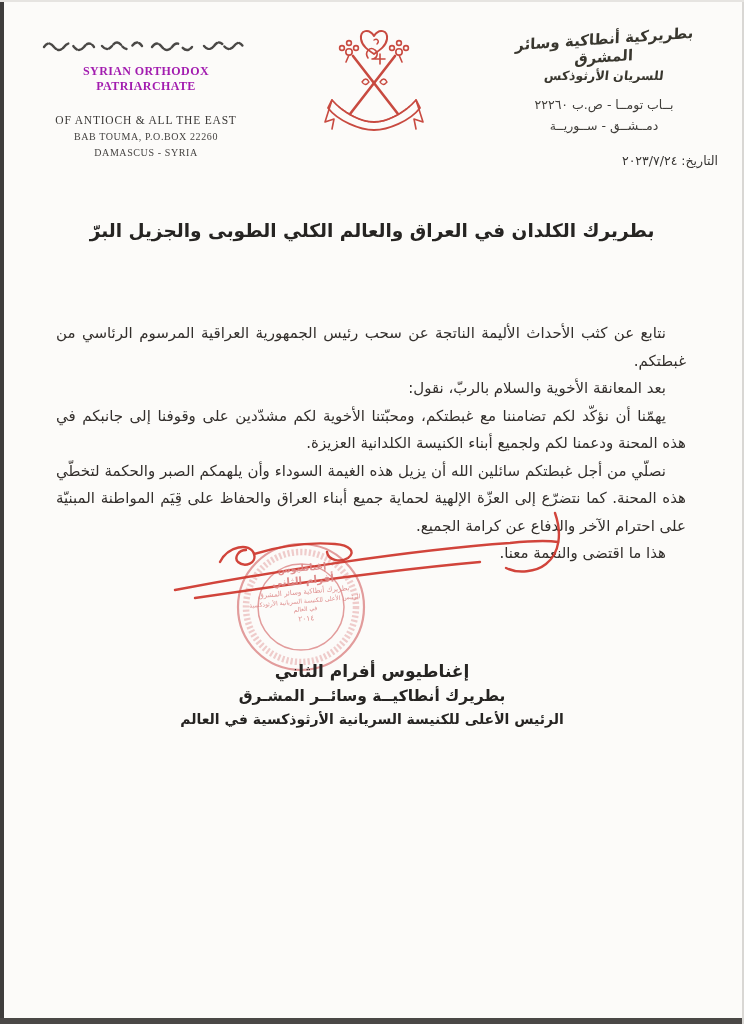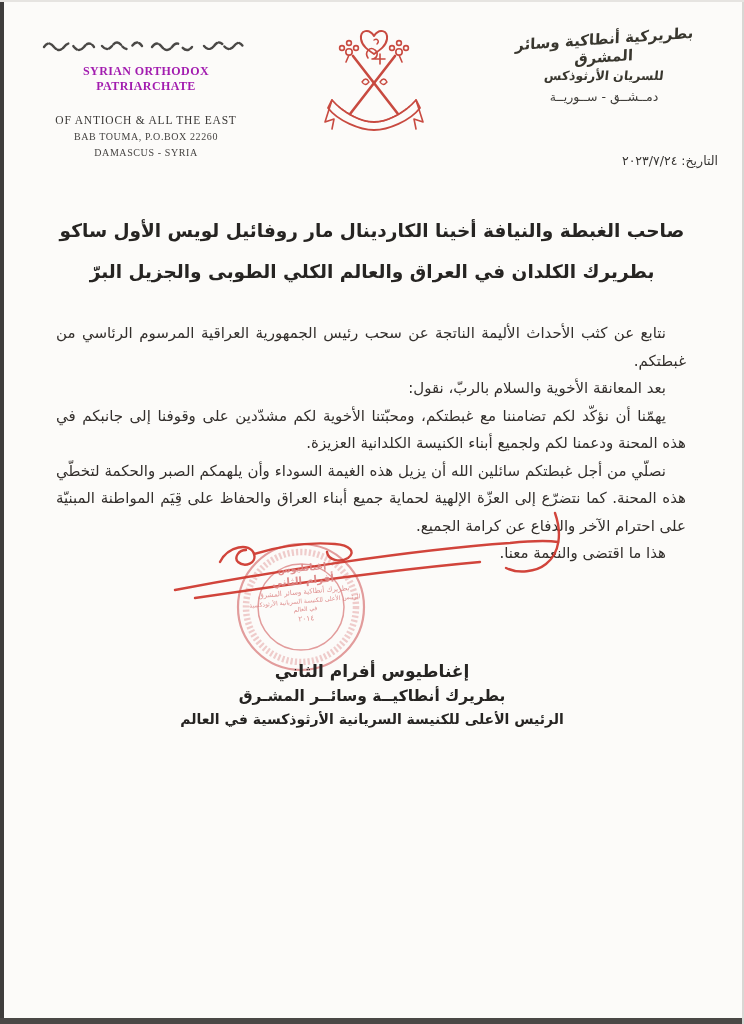--- a/index.html
+++ b/index.html
@@ -135,29 +135,29 @@
         <path d="M94 76 L101 98 L92 95 L94 105" stroke-width="1.6"></path>
 
         <path d="M17 83 C32 94 42 98 52 98 C62 98 72 94 87 83" stroke-width="1.3" stroke-dasharray="1.6 1.6"></path>
       </g>
     </svg>
   </div>
 
   <div class="lh-right" dir="rtl">
     <div class="callig1">بطريركية أنطاكية وسائر المشرق</div>
     <div class="callig2">للسريان الأرثوذكس</div>
+    <div class="addr-ar first">بــاب تومــا - ص.ب ٢٢٢٦٠</div>
     <div class="addr-ar">دمــشــق - ســوريــة</div>
   </div>
 
   <div class="ref" dir="rtl">
     <div>التاريخ: ٢٠٢٣/٧/٢٤</div>
   </div>
 
   <div class="recipient" dir="rtl">
-    <div>صاحب الغبطة والنيافة أخينا الكاردينال مار روفائيل لويس الأول ساكو</div>
     <div>بطريرك الكلدان في العراق والعالم الكلي الطوبى والجزيل البرّ</div>
   </div>
 
   <div class="body-text" dir="rtl">
     <p>نتابع عن كثب الأحداث الأليمة الناتجة عن سحب رئيس الجمهورية العراقية المرسوم الرئاسي من غبطتكم.</p>
     <p>بعد المعانقة الأخوية والسلام بالربّ، نقول:</p>
     <p>يهمّنا أن نؤكّد لكم تضامننا مع غبطتكم، ومحبّتنا الأخوية لكم مشدّدين على وقوفنا إلى جانبكم في هذه المحنة ودعمنا لكم ولجميع أبناء الكنيسة الكلدانية العزيزة.</p>
     <p>نصلّي من أجل غبطتكم سائلين الله أن يزيل هذه الغيمة السوداء وأن يلهمكم الصبر والحكمة لتخطّي هذه المحنة. كما نتضرّع إلى العزّة الإلهية لحماية جميع أبناء العراق والحفاظ على قِيَم المواطنة المبنيّة على احترام الآخر والدفاع عن كرامة الجميع.</p>
     <p class="no-justify">هذا ما اقتضى والنعمة معنا.</p>
   </div>

